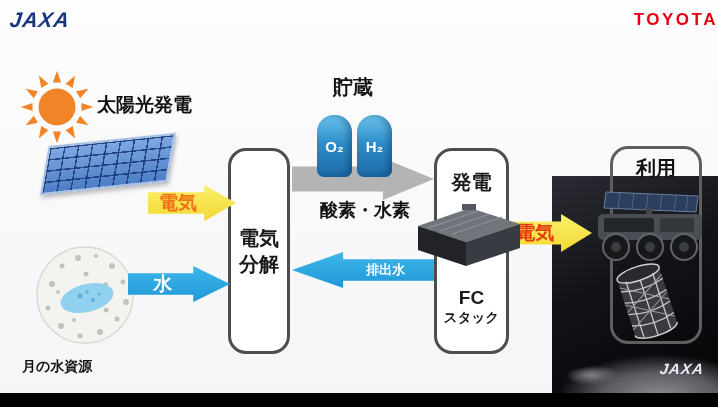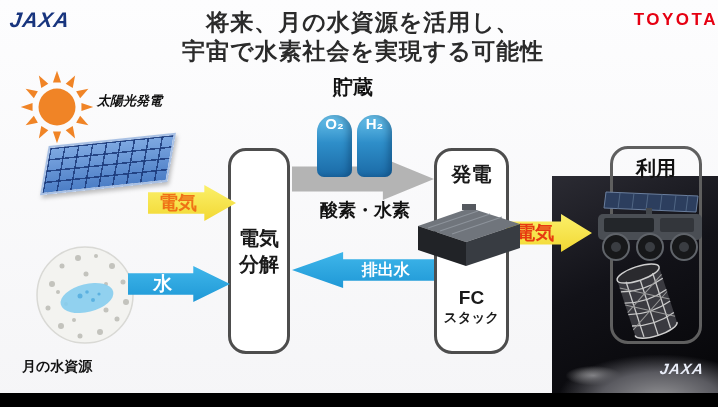--- a/index.html
+++ b/index.html
@@ -28,21 +28,21 @@
   
   .dark-region {
     position:absolute; left:552px; top:176px; width:166px; height:217px;
     background:
       radial-gradient(130px 55px at 65% 102%, #8f8f92 0%, #5a5a60 45%, rgba(40,40,44,0) 78%),
       radial-gradient(40px 14px at 25% 92%, #9c9c9e 0%, rgba(90,90,94,0) 70%),
       linear-gradient(155deg, #2b2b33 0%, #121218 45%, #050507 100%);
   }
   
   .sun { position:absolute; left:20px; top:70px; }
-  .solar-label { position:absolute; left:97px; top:92px; font-size:13px; font-weight:bold; color:#111;font-style:italic; }
+  .solar-label { position:absolute; left:97px; top:92px; font-size:19px; font-weight:bold; color:#111; }
   .solar-panel {
     position:absolute; left:44px; top:140px; width:128px; height:48px;
     background:
       repeating-linear-gradient(90deg, rgba(25,55,120,.85) 0 1.5px, transparent 1.5px 14px),
       repeating-linear-gradient(180deg, rgba(25,55,120,.85) 0 1.5px, transparent 1.5px 11px),
       linear-gradient(180deg,#7fa9e2,#4c7ec6);
     border:2px solid #a8c0e4;
     transform:rotate(-6deg) skewX(-16deg);
     box-shadow:2px 3px 4px rgba(0,0,0,.25);
   }
@@ -62,46 +62,46 @@
   .blue   { background:linear-gradient(180deg,#3fb6ea,#1f98d6); }
   .gray   { background:#b4b4b4; }
   .a-elec1 { left:148px; top:185px; width:88px; height:36px; z-index:3; }
   .a-elec1 .a-label { color:#ef7216; font-size:19px; }
   .a-water { left:128px; top:266px; width:102px; height:36px; z-index:3; }
   .a-water .a-label { color:#fff; font-size:19px; }
   .a-oh    { left:292px; top:158px; width:142px; height:42px; z-index:1; }
   .oh-label{ position:absolute; left:290px; top:198px; width:150px; text-align:center;
              font-size:18px; font-weight:bold; color:#111; z-index:2; }
   .a-waste { left:292px; top:252px; width:142px; height:36px; z-index:3; }
-  .a-waste .a-label { color:#fff; font-size:16px; }
+  .a-waste .a-label { color:#fff; font-size:13px; }
   .a-elec2 { left:506px; top:214px; width:86px; height:38px; z-index:3; }
   .a-elec2 .a-label { color:#e63b10; font-size:19px; }
   
   .storage-label { position:absolute; left:333px; top:74px; font-size:20px; font-weight:bold; color:#111; }
   .tank {
     position:absolute; top:115px; width:35px; height:62px; z-index:2;
     border-radius:17px 17px 7px 7px;
     background:linear-gradient(180deg,#6cc4ec 0%,#2e8ec9 45%,#1b6aa6 100%);
-    display:flex; justify-content:center;
+    display:flex; align-items:center; justify-content:center;
     color:#fff; font-weight:bold; font-size:15px;
     box-shadow:inset -4px 0 6px rgba(0,40,80,.35);
   }
   .tank-o2 { left:317px; } .tank-h2 { left:357px; }
   
   .flow-box {
     position:absolute; border:3px solid #4d4d4d; border-radius:18px;
     background:rgba(255,255,255,.96);
   }
   .box-electrolysis {
     left:228px; top:148px; width:62px; height:206px; z-index:2;
     display:flex; flex-direction:column; align-items:center; justify-content:center;
     font-size:20px; font-weight:bold; line-height:1.3; color:#1a1a1a;
   }
   .box-generation { left:434px; top:148px; width:75px; height:206px; z-index:2; }
-  .gen-label { margin-top:10px; text-align:center; font-size:20px; font-weight:bold; color:#1a1a1a; }
+  .gen-label { margin-top:18px; text-align:center; font-size:20px; font-weight:bold; color:#1a1a1a; }
   .fc-text { position:absolute; bottom:24px; width:100%; text-align:center; font-weight:bold; color:#1a1a1a; }
   .fc-line1 { font-size:19px; } .fc-line2 { font-size:13.5px; }
   .fc-stack { position:absolute; left:408px; top:200px; z-index:4; }
   .box-usage { left:610px; top:146px; width:92px; height:198px; background:transparent; border-color:#5f5f5f; z-index:2; }
   .usage-label { margin-top:6px; text-align:center; font-size:20px; font-weight:bold; color:#111; }
   .rover { position:absolute; left:586px; top:188px; z-index:3; }
   .structure { position:absolute; left:608px; top:258px; z-index:3; }
   .jaxa-bottom {
     position:absolute; left:660px; top:360px; z-index:3;
     font-style:italic; font-weight:bold; font-size:15px; letter-spacing:1px;
@@ -110,24 +110,20 @@
   .bottom-bar { position:absolute; left:0; top:393px; width:718px; height:14px; background:#000; z-index:6; }
 </style>
 </head>
 <body>
 
 <div class="slide">
 
   <div class="dark-region"></div>
 
   <div class="jaxa-top">JAXA</div>
-  <div class="title">
-    <div>将来、月の水資源を活用し、</div>
-    <div>宇宙で水素社会を実現する可能性</div>
-  </div>
   <div class="toyota">TOYOTA</div>
 
   <svg class="sun" width="74" height="74" viewBox="0 0 100 100">
     <g fill="#f08426">
       <polygon points="50,1 44.5,17 55.5,17"></polygon>
       <polygon points="50,1 44.5,17 55.5,17" transform="rotate(30 50 50)"></polygon>
       <polygon points="50,1 44.5,17 55.5,17" transform="rotate(60 50 50)"></polygon>
       <polygon points="50,1 44.5,17 55.5,17" transform="rotate(90 50 50)"></polygon>
       <polygon points="50,1 44.5,17 55.5,17" transform="rotate(120 50 50)"></polygon>
       <polygon points="50,1 44.5,17 55.5,17" transform="rotate(150 50 50)"></polygon>

